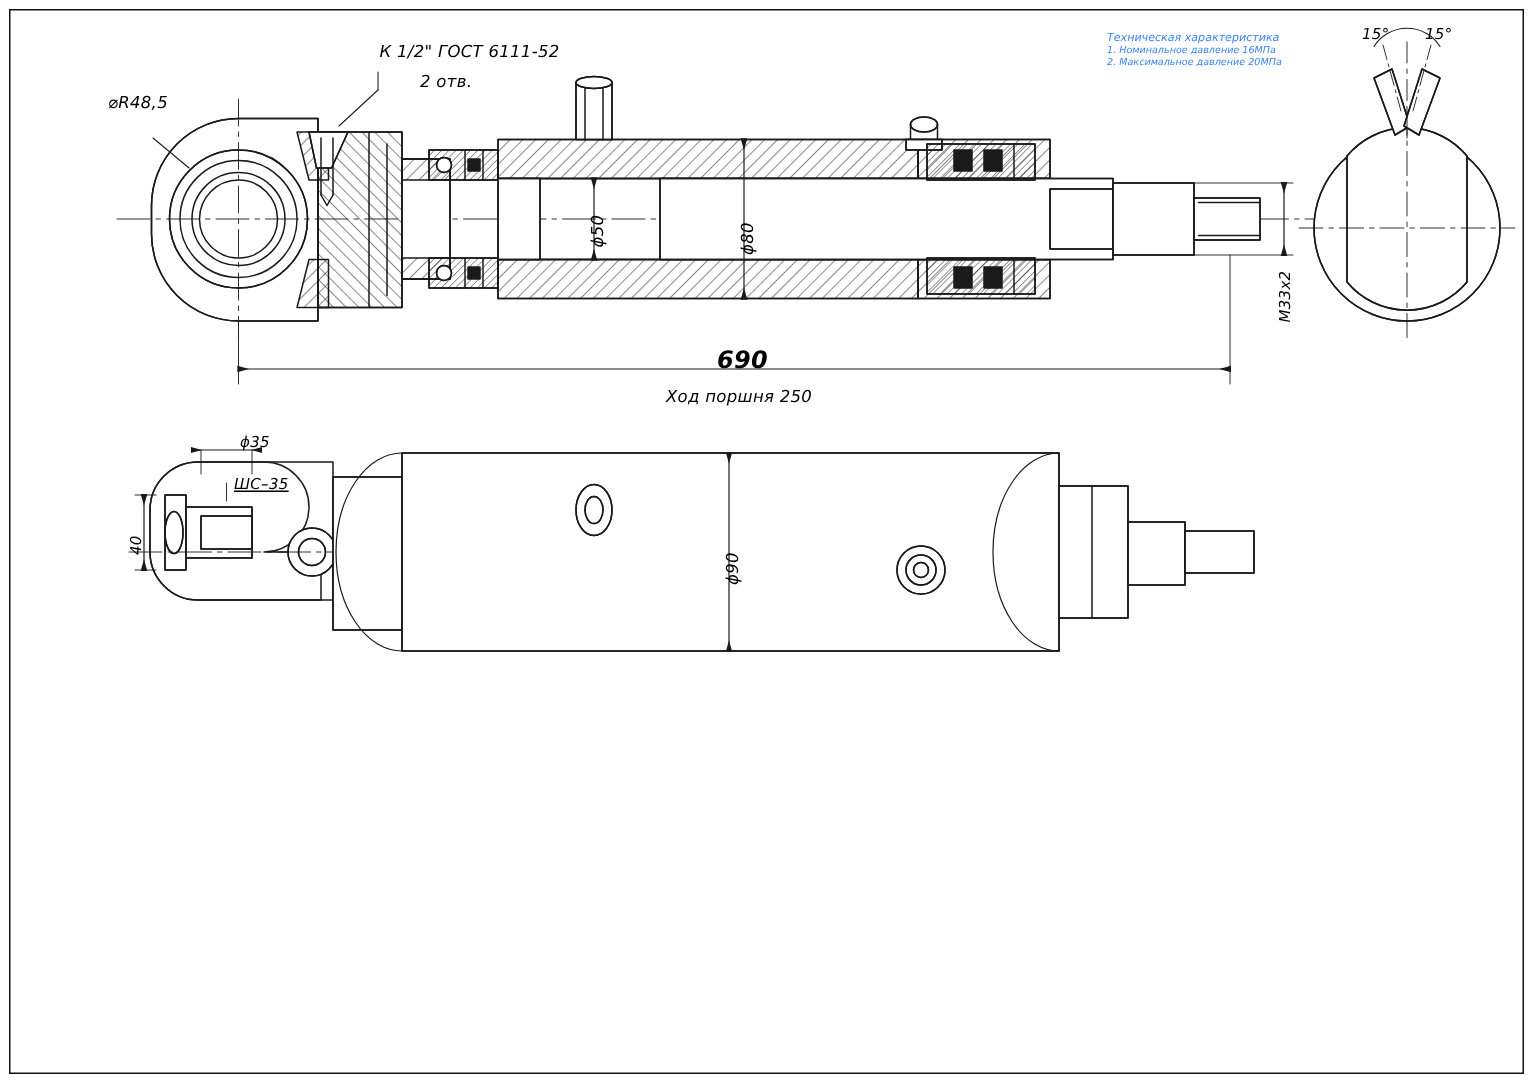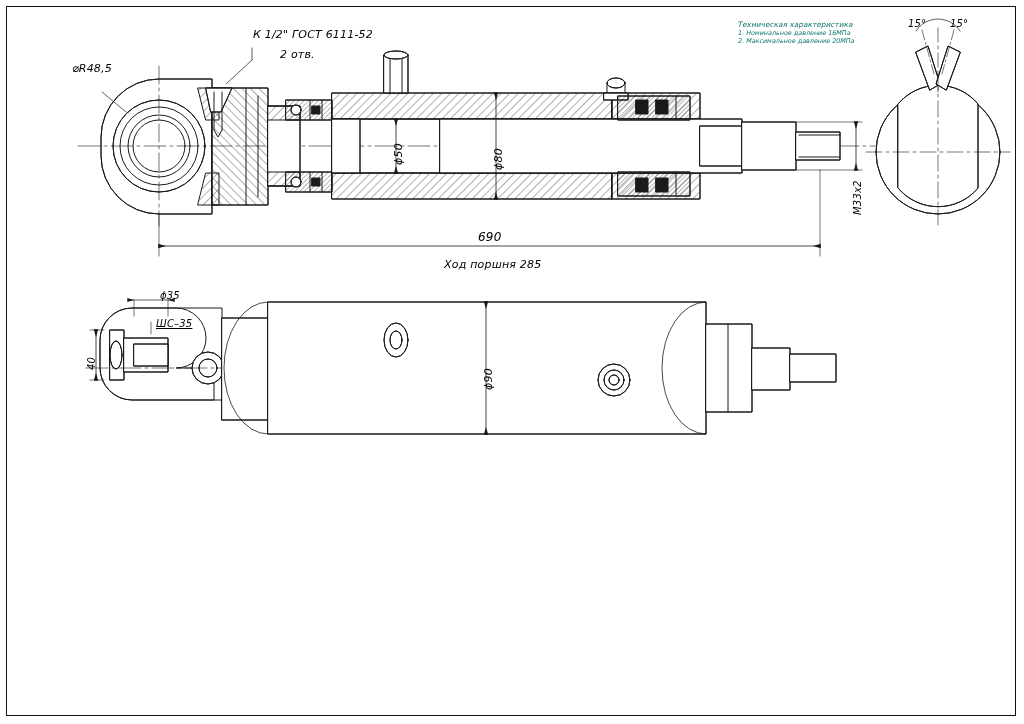--- a/index.html
+++ b/index.html
@@ -19,23 +19,23 @@
     position:absolute;
     font-family:"DejaVu Sans", sans-serif;
     color:#000;
     white-space:nowrap;
     font-style:italic;
     letter-spacing:.2px;
   }
   .lbl.s9{font-size:10px;}
   .lbl.s10{font-size:10px;}
   .lbl.s11{font-size:11px;}
-  .lbl.s12{font-size:12px;}
+  .lbl.s12{font-size:16px;font-weight:bold;}
   .rot90{transform:rotate(-90deg);transform-origin:0 0;}
-  .spec{position:absolute;font-style:italic;color:#0f766e;}
+  .spec{position:absolute;font-style:italic;color:#3b82f6;}
   .spec .ttl{font-size:7.4px;}
   .spec .row{font-size:6.4px;margin-top:0;}
 </style>
 </head>
 <body>
 
 <div id="sheet">
 
   <div class="frame"></div>
 
@@ -256,21 +256,21 @@
   <div class="lbl s11" style="left:253px;top:48px;padding-left:27px;">2 отв.</div>
 
   <div class="lbl s11" style="left:72px;top:62px;"><span>⌀</span><span>R48,5</span></div>
 
   <div class="lbl s11 rot90" style="left:392px;top:165px;">ϕ50</div>
   <div class="lbl s11 rot90" style="left:492px;top:170px;">ϕ80</div>
 
   <div class="lbl s10 rot90" style="left:852px;top:215px;">М33х2</div>
 
   <div class="lbl s12" style="left:478px;top:230px;">690</div>
-  <div class="lbl s11" style="left:444px;top:258px;">Ход поршня 285</div>
+  <div class="lbl s11" style="left:444px;top:258px;">Ход поршня 250</div>
 
   <div class="lbl s10" style="left:160px;top:290px;text-align:right;">ϕ35</div>
   <div class="lbl s10" style="left:156px;top:318px;text-decoration:underline;">ШС–35</div>
 
   <div class="lbl s10 rot90" style="left:86px;top:370px;">40</div>
 
   <div class="lbl s11 rot90" style="left:482px;top:390px;">ϕ90</div>
 
   <div class="lbl s9" style="left:908px;top:18px;">15°</div>
   <div class="lbl s9" style="left:950px;top:18px;">15°</div>

